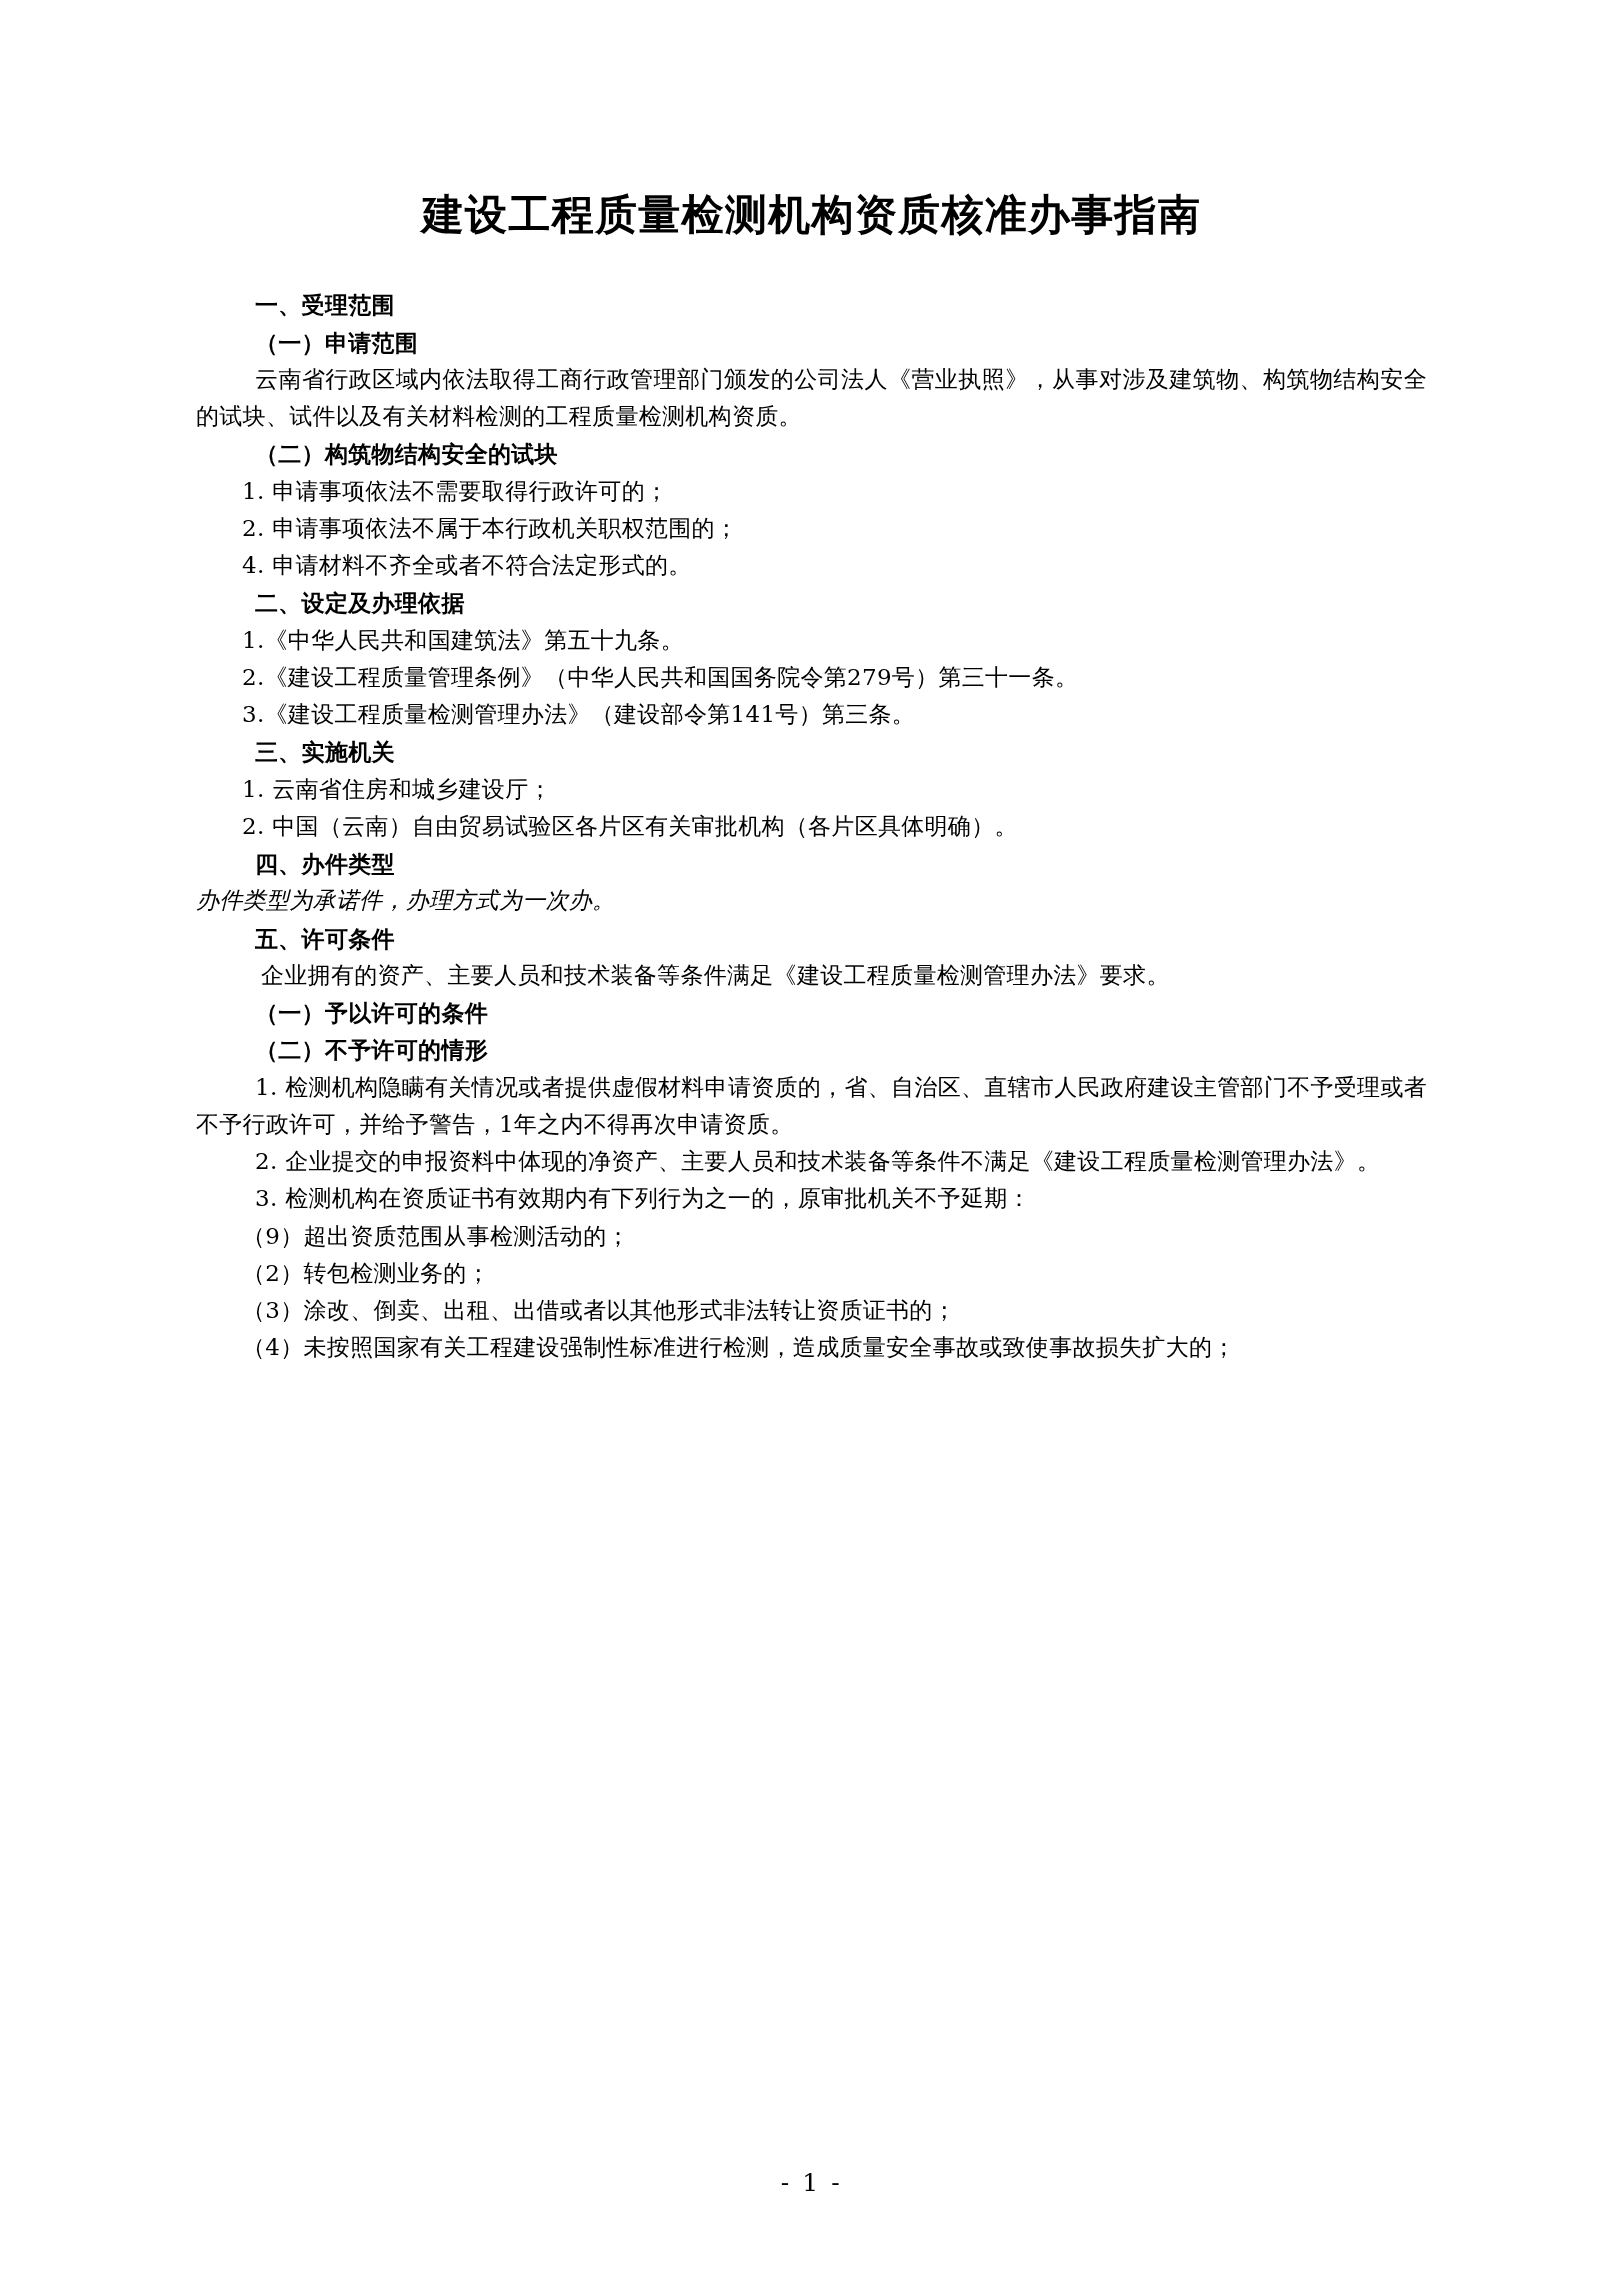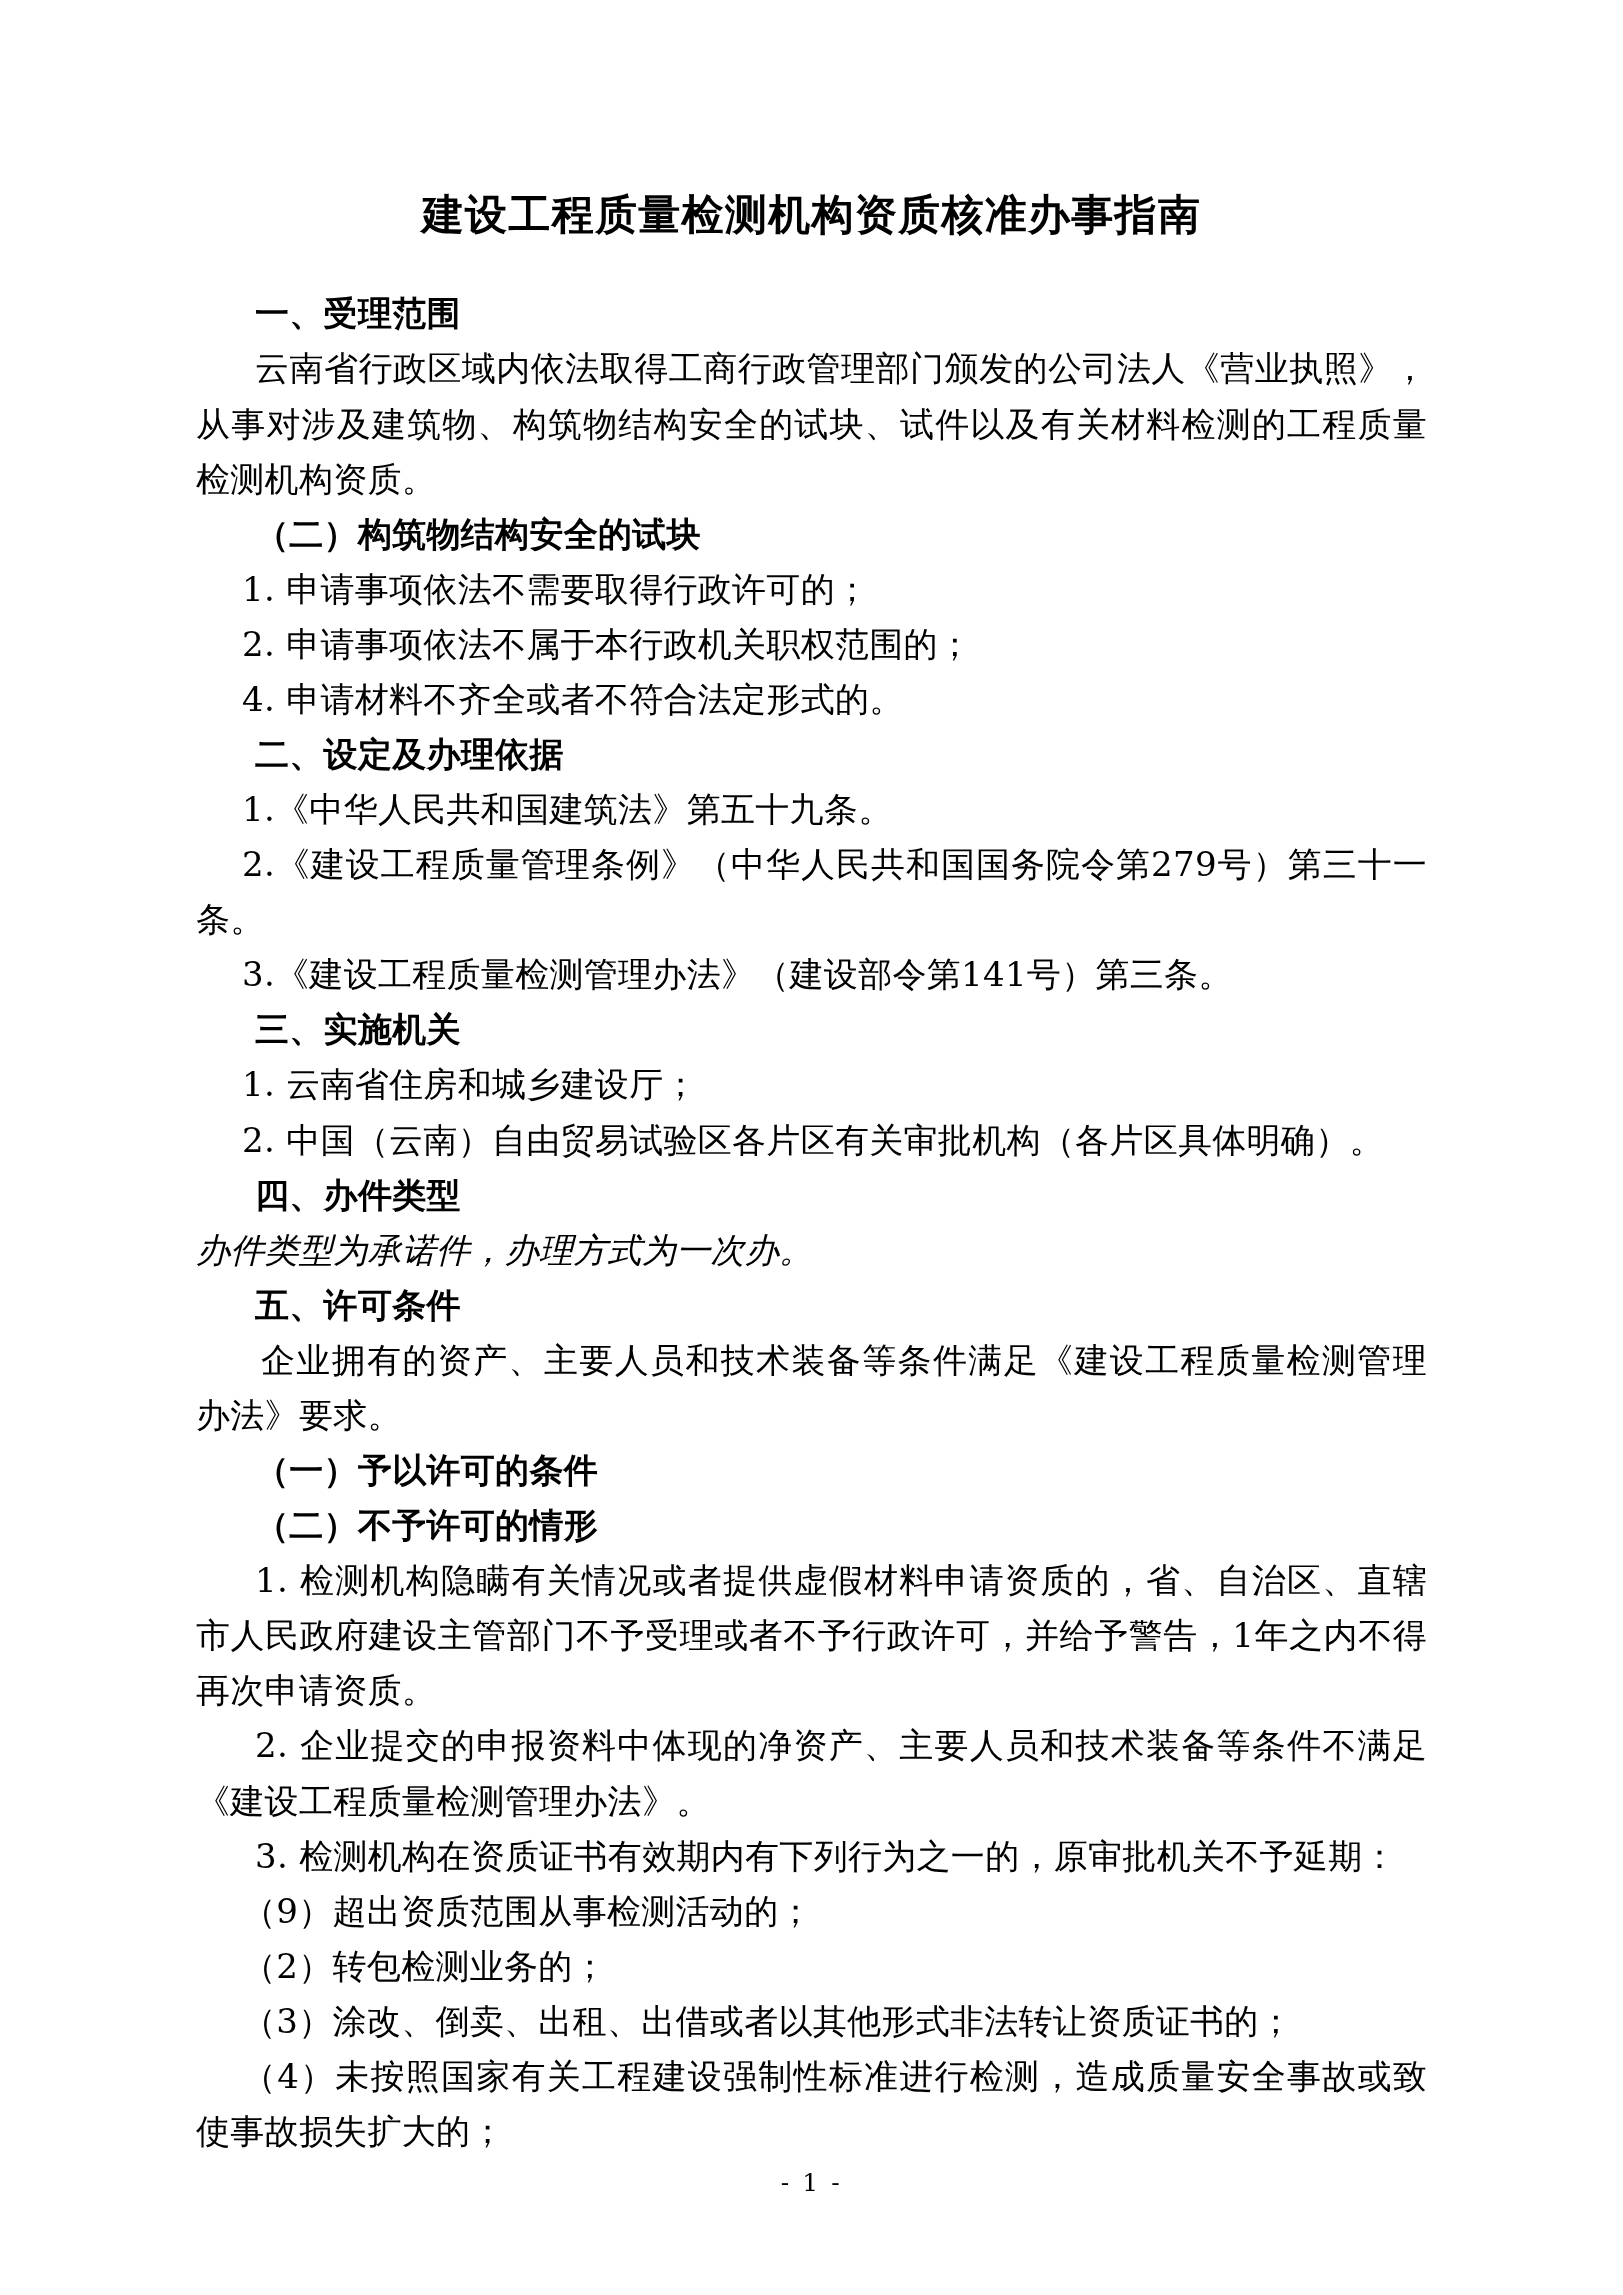--- a/index.html
+++ b/index.html
@@ -21,21 +21,21 @@
   }
   .doc-title {
     text-align: center;
     font-size: 42px;
     font-weight: bold;
     letter-spacing: 1.3px;
     margin: 26px 0 46px 0;
     line-height: 1.2;
   }
   .body-text {
-    font-size: 34px;
+    font-size: 23px;
     line-height: 1.62;
     text-align: justify;
     letter-spacing: 0.3px;
   }
   .p {
     margin: 0;
     text-indent: 59px;
   }
   .p.bold {
     font-weight: bold;
@@ -63,20 +63,21 @@
 </style>
 </head>
 <body>
 
 <div class="page">
 
   <h1 class="doc-title">建设工程质量检测机构资质核准办事指南</h1>
 
   <div class="body-text">
     <p class="p bold">一、受理范围</p>
+    <p class="p bold">（一）申请范围</p>
     <p class="p">云南省行政区域内依法取得工商行政管理部门颁发的公司法人《营业执照》，从事对涉及建筑物、构筑物结构安全的试块、试件以及有关材料检测的工程质量检测机构资质。</p>
     <p class="p bold">（二）构筑物结构安全的试块</p>
     <p class="p indent-half">1. 申请事项依法不需要取得行政许可的；</p>
     <p class="p indent-half">2. 申请事项依法不属于本行政机关职权范围的；</p>
     <p class="p indent-half">4. 申请材料不齐全或者不符合法定形式的。</p>
     <p class="p bold">二、设定及办理依据</p>
     <p class="p indent-half">1.《中华人民共和国建筑法》第五十九条。</p>
     <p class="p indent-half">2.《建设工程质量管理条例》（中华人民共和国国务院令第279号）第三十一条。</p>
     <p class="p indent-half">3.《建设工程质量检测管理办法》（建设部令第141号）第三条。</p>
     <p class="p bold">三、实施机关</p>

